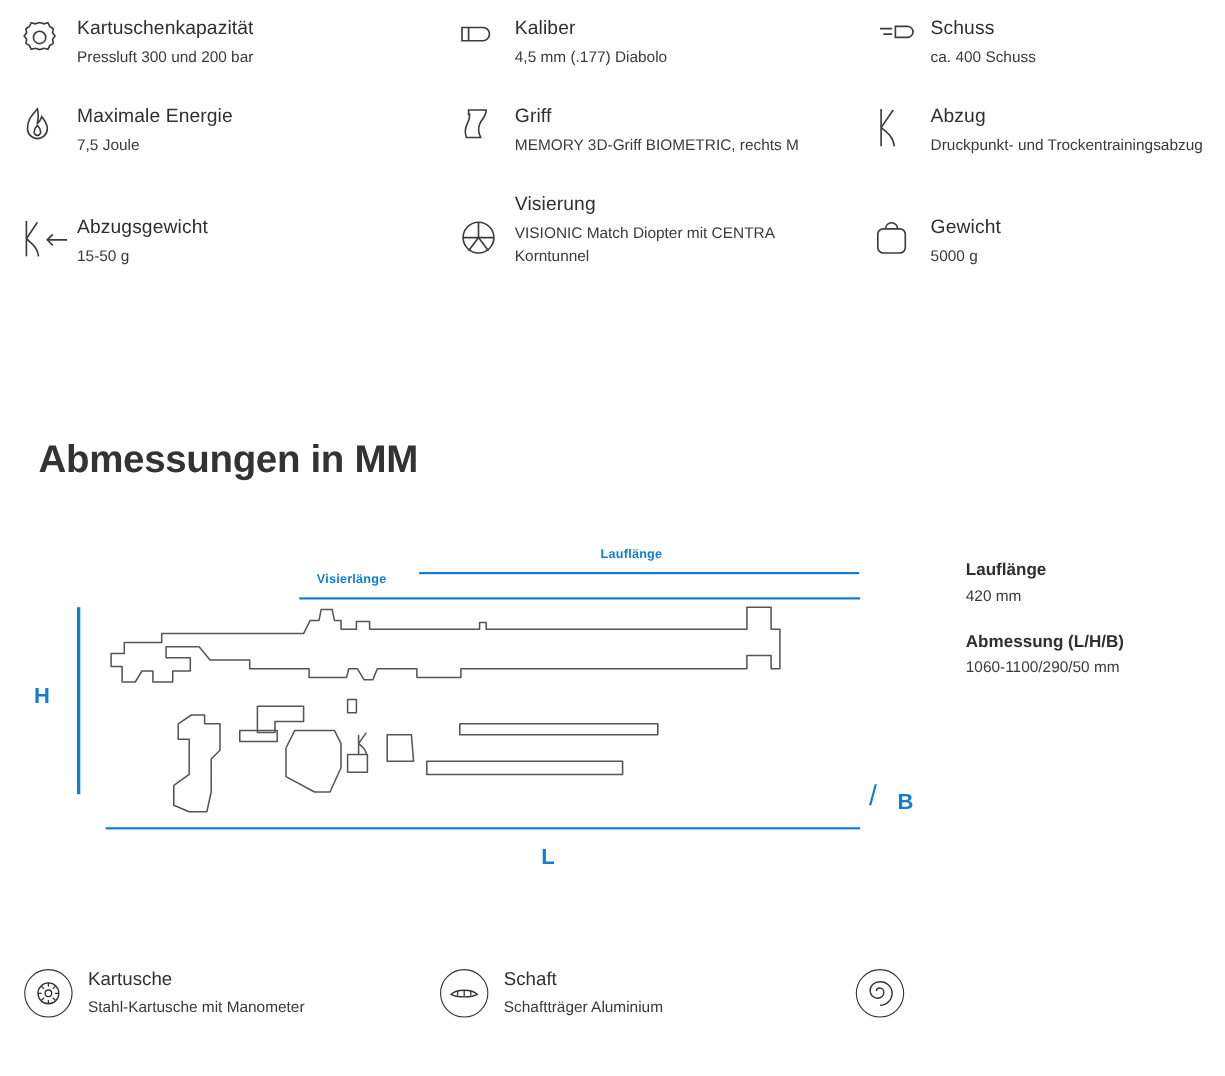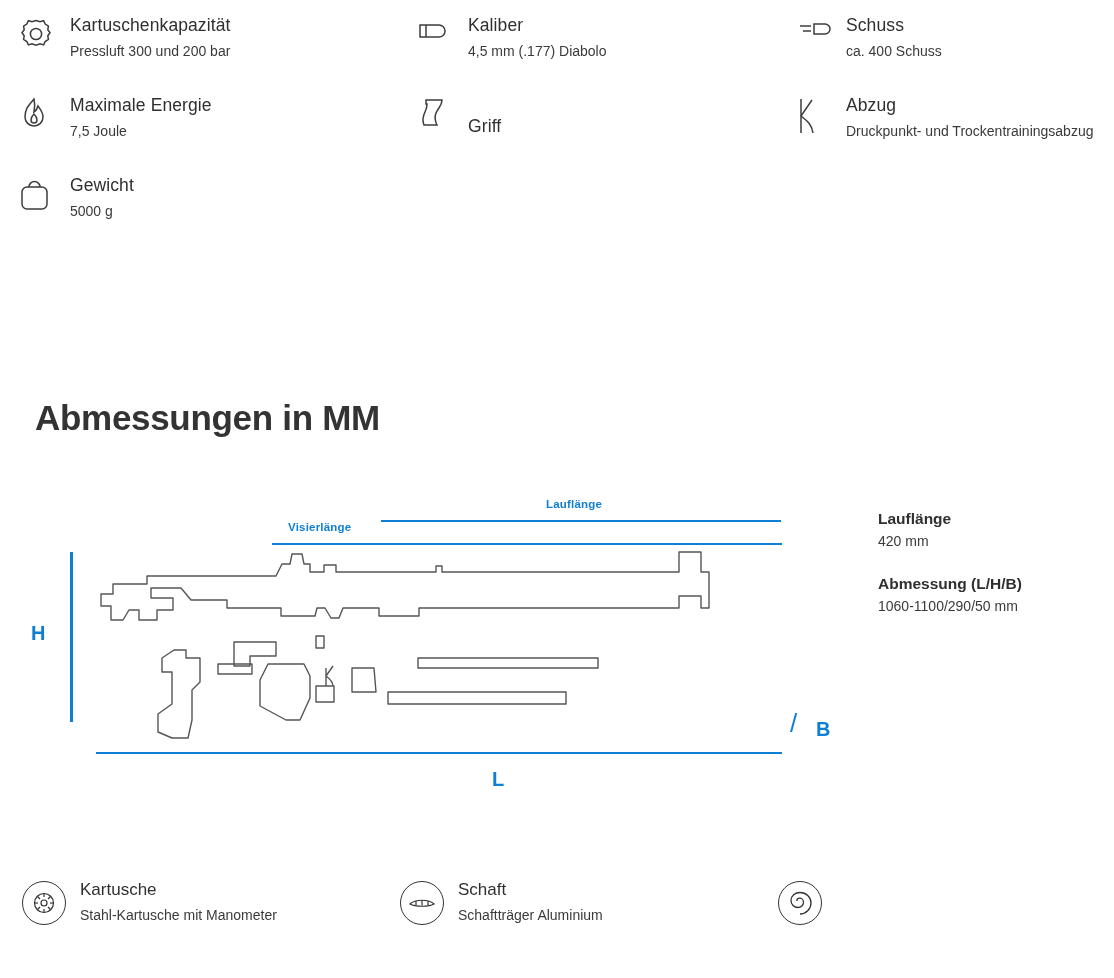--- a/index.html
+++ b/index.html
@@ -226,38 +226,69 @@
     </div>
 
     <div class="spec-item">
       <div class="spec-icon">
         <svg width="40" height="40" viewBox="0 0 40 40" fill="none" stroke="#3c3c3c" stroke-width="1.5">
           <path d="M10 4 h16 c0 6 -4 8 -6 13 -1.5 4 -1 8 1 12 h-13 c-2 -5 -1 -9 1 -13 1.6 -3 2 -6 2 -8 h-1 z"></path>
         </svg>
       </div>
       <div class="spec-text">
         <div class="spec-title">Griff</div>
+        <div class="spec-value">MEMORY 3D-Griff BIOMETRIC, rechts M</div>
       </div>
     </div>
 
     <div class="spec-item">
       <div class="spec-icon">
         <svg width="28" height="40" viewBox="0 0 28 40" fill="none" stroke="#3c3c3c" stroke-width="1.5">
           <line x1="7" y1="3" x2="7" y2="37"></line>
           <path d="M7 20 L18 4"></path>
           <path d="M7 20 C12 24 18 28 19 37"></path>
         </svg>
       </div>
       <div class="spec-text">
         <div class="spec-title">Abzug</div>
         <div class="spec-value">Druckpunkt- und Trockentrainingsabzug</div>
       </div>
     </div>
 
-
+    <div class="spec-item">
+      <div class="spec-icon">
+        <svg width="48" height="40" viewBox="0 0 48 40" fill="none" stroke="#3c3c3c" stroke-width="1.5">
+          <line x1="6" y1="4" x2="6" y2="36"></line>
+          <path d="M6 20 L16 5"></path>
+          <path d="M6 20 C10 24 16 27 17 36"></path>
+          <line x1="25" y1="21" x2="43" y2="21"></line>
+          <path d="M30 16 L25 21 L30 26"></path>
+        </svg>
+      </div>
+      <div class="spec-text">
+        <div class="spec-title">Abzugsgewicht</div>
+        <div class="spec-value">15-50 g</div>
+      </div>
+    </div>
+
+    <div class="spec-item">
+      <div class="spec-icon">
+        <svg width="38" height="38" viewBox="0 0 38 38" fill="none" stroke="#3c3c3c" stroke-width="1.5">
+          <circle cx="19" cy="19" r="14"></circle>
+          <line x1="19" y1="5" x2="19" y2="19"></line>
+          <line x1="5" y1="19" x2="33" y2="19"></line>
+          <line x1="19" y1="19" x2="10" y2="31"></line>
+          <line x1="19" y1="19" x2="28" y2="31"></line>
+        </svg>
+      </div>
+      <div class="spec-text">
+        <div class="spec-title">Visierung</div>
+        <div class="spec-value">VISIONIC Match Diopter mit CENTRA Korntunnel</div>
+      </div>
+    </div>
 
     <div class="spec-item">
       <div class="spec-icon">
         <svg width="32" height="38" viewBox="0 0 32 38" fill="none" stroke="#3c3c3c" stroke-width="1.5">
           <path d="M11 11 a5.5 5.5 0 0 1 11 0"></path>
           <path d="M9 11 h15 a5 5 0 0 1 5 5 v12 a5 5 0 0 1 -5 5 h-15 a5 5 0 0 1 -5 -5 v-12 a5 5 0 0 1 5 -5 z"></path>
         </svg>
       </div>
       <div class="spec-text">
         <div class="spec-title">Gewicht</div>

